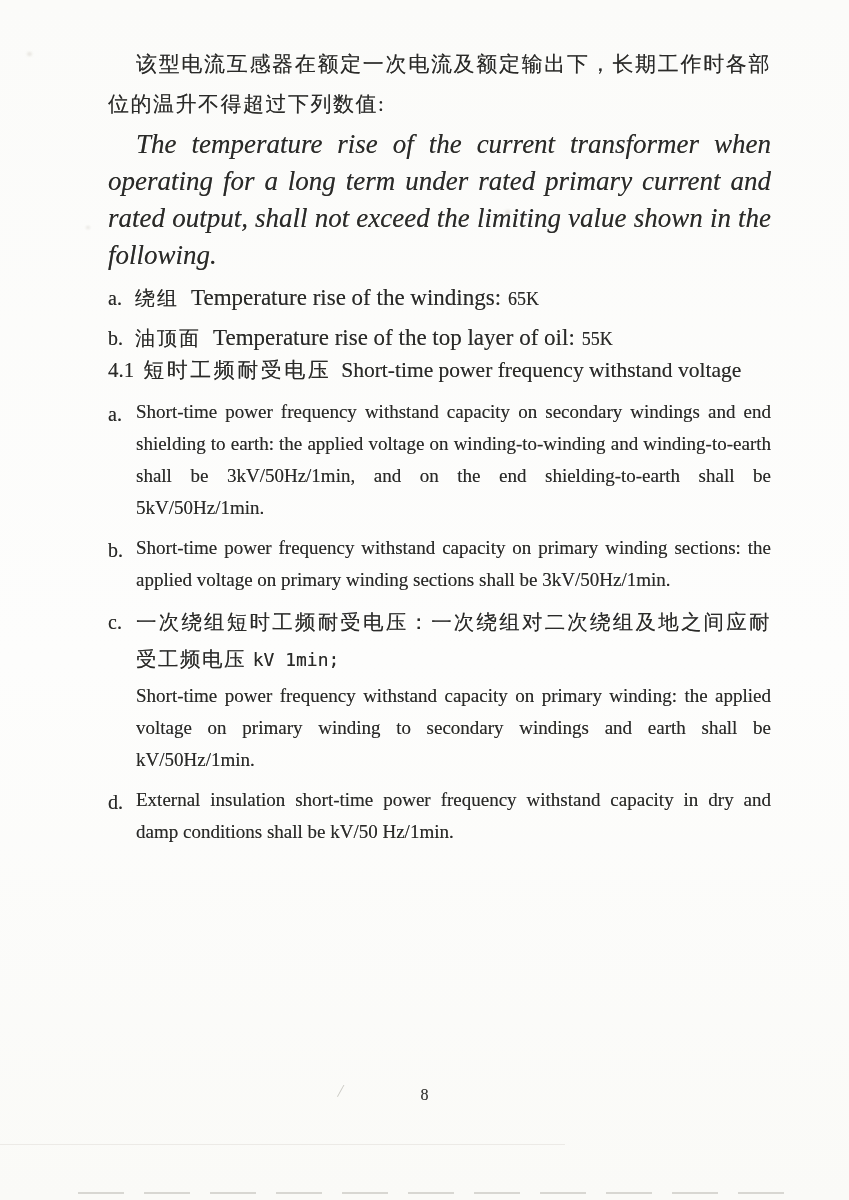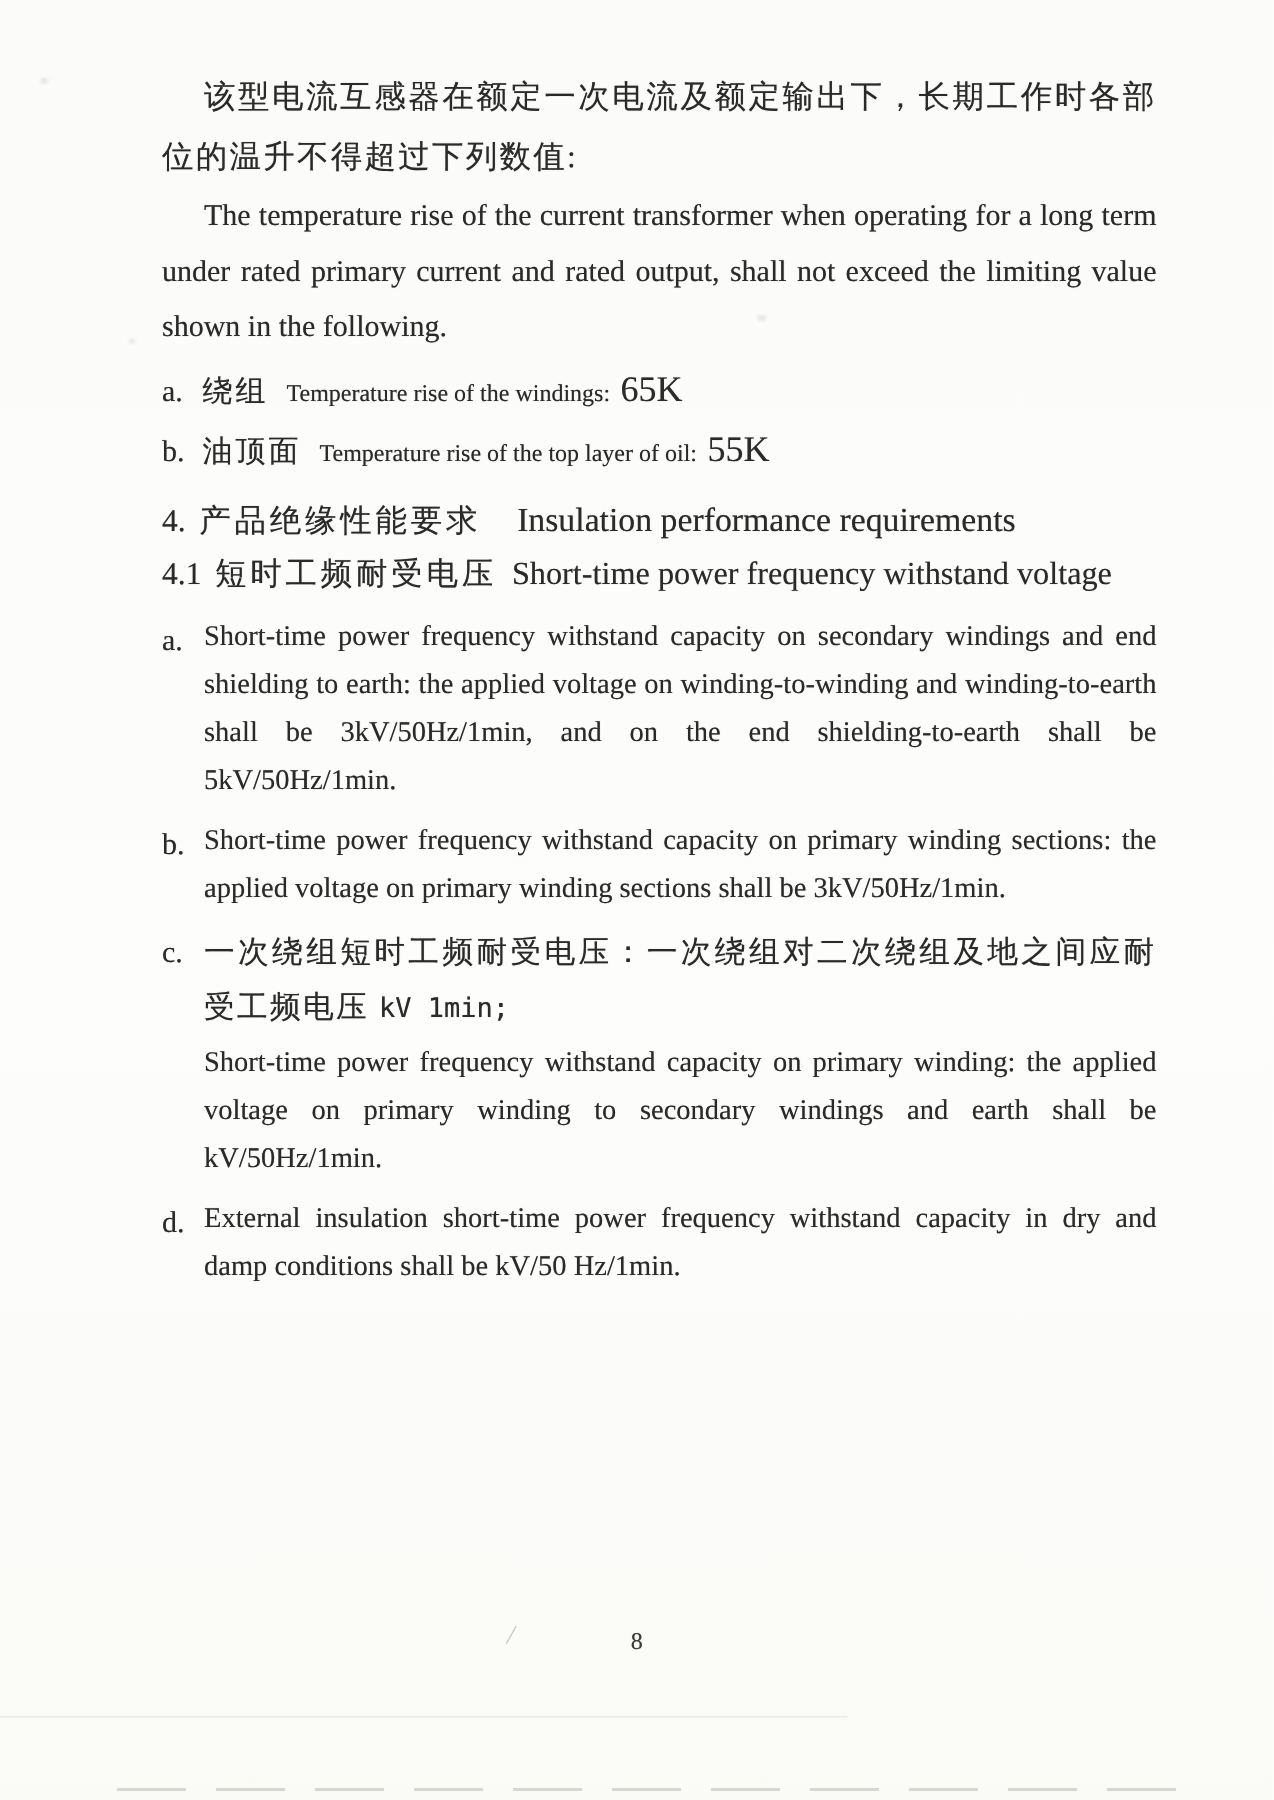--- a/index.html
+++ b/index.html
@@ -11,29 +11,29 @@
     margin:0 auto;
     padding:44px 78px 0 108px;
     background:linear-gradient(180deg,#fbfbf9 0%,#fdfdfc 55%,#fafaf7 100%);
     font-family:"Liberation Serif","DejaVu Serif",serif;
     color:#2a2a28;
     text-shadow:0 0 .5px rgba(42,42,40,.55);
   }
   
   .p-zh{margin:0;font-size:21px;line-height:40px;letter-spacing:1.5px;
         text-indent:28px;text-align:justify;}
-  .p-en{margin:2px 0 0;font-size:20px;line-height:37px;
-        text-indent:28px;text-align:justify;}
+  .p-en{margin:2px 0 0;font-size:27px;line-height:37px;
+        text-indent:28px;text-align:justify;font-style:italic;}
   
   .temp-list{margin-top:8px;}
   .trow{margin-top:9px;line-height:29px;font-size:20px;white-space:nowrap;}
   .tlabel{display:inline-block;width:27px;}
   .tzh{letter-spacing:2px;}
-  .ten{font-size:16px;margin-left:12px;}
-  .tval{font-size:24px;margin-left:7px;}
+  .ten{font-size:23px;margin-left:12px;}
+  .tval{font-size:18px;margin-left:7px;}
   .subline{margin-left:27px;line-height:30px;margin-top:4px;white-space:nowrap;}
   .subline .ten{margin-left:0;}
   
   .heading{line-height:32px;white-space:nowrap;}
   .heading.h4{margin-top:14px;}
   .heading.h41{margin-top:0;}
   .hnum{font-size:21px;margin-right:9px;}
   .hzh{font-size:21px;letter-spacing:2.5px;}
   .h4 .hen{font-size:22.5px;margin-left:24px;}
   .h41 .hen{font-size:21.5px;margin-left:10px;}
@@ -74,23 +74,20 @@
     
   </div>
 
   <div class="trow">
     <span class="tlabel">b.</span><span class="tzh">油顶面</span><span class="ten">Temperature rise of the top layer of oil:</span><span class="tval">55K</span>
     
   </div>
 
 </div>
 
-  <div class="heading h4">
-    <span class="hnum">4.</span><span class="hzh">产品绝缘性能要求</span><span class="hen">Insulation performance requirements</span>
-  </div>
 
   <div class="heading h41">
     <span class="hnum">4.1</span><span class="hzh">短时工频耐受电压</span><span class="hen">Short-time power frequency withstand voltage</span>
   </div>
 
   <div class="witem-list">
   <div class="witem">
     <span class="wlabel">a.</span>
     <p class="wen">Short-time power frequency withstand capacity on secondary windings and end shielding to earth: the applied voltage on winding-to-winding and winding-to-earth shall be 3kV/50Hz/1min, and on the end shielding-to-earth shall be 5kV/50Hz/1min.</p>
   </div>

